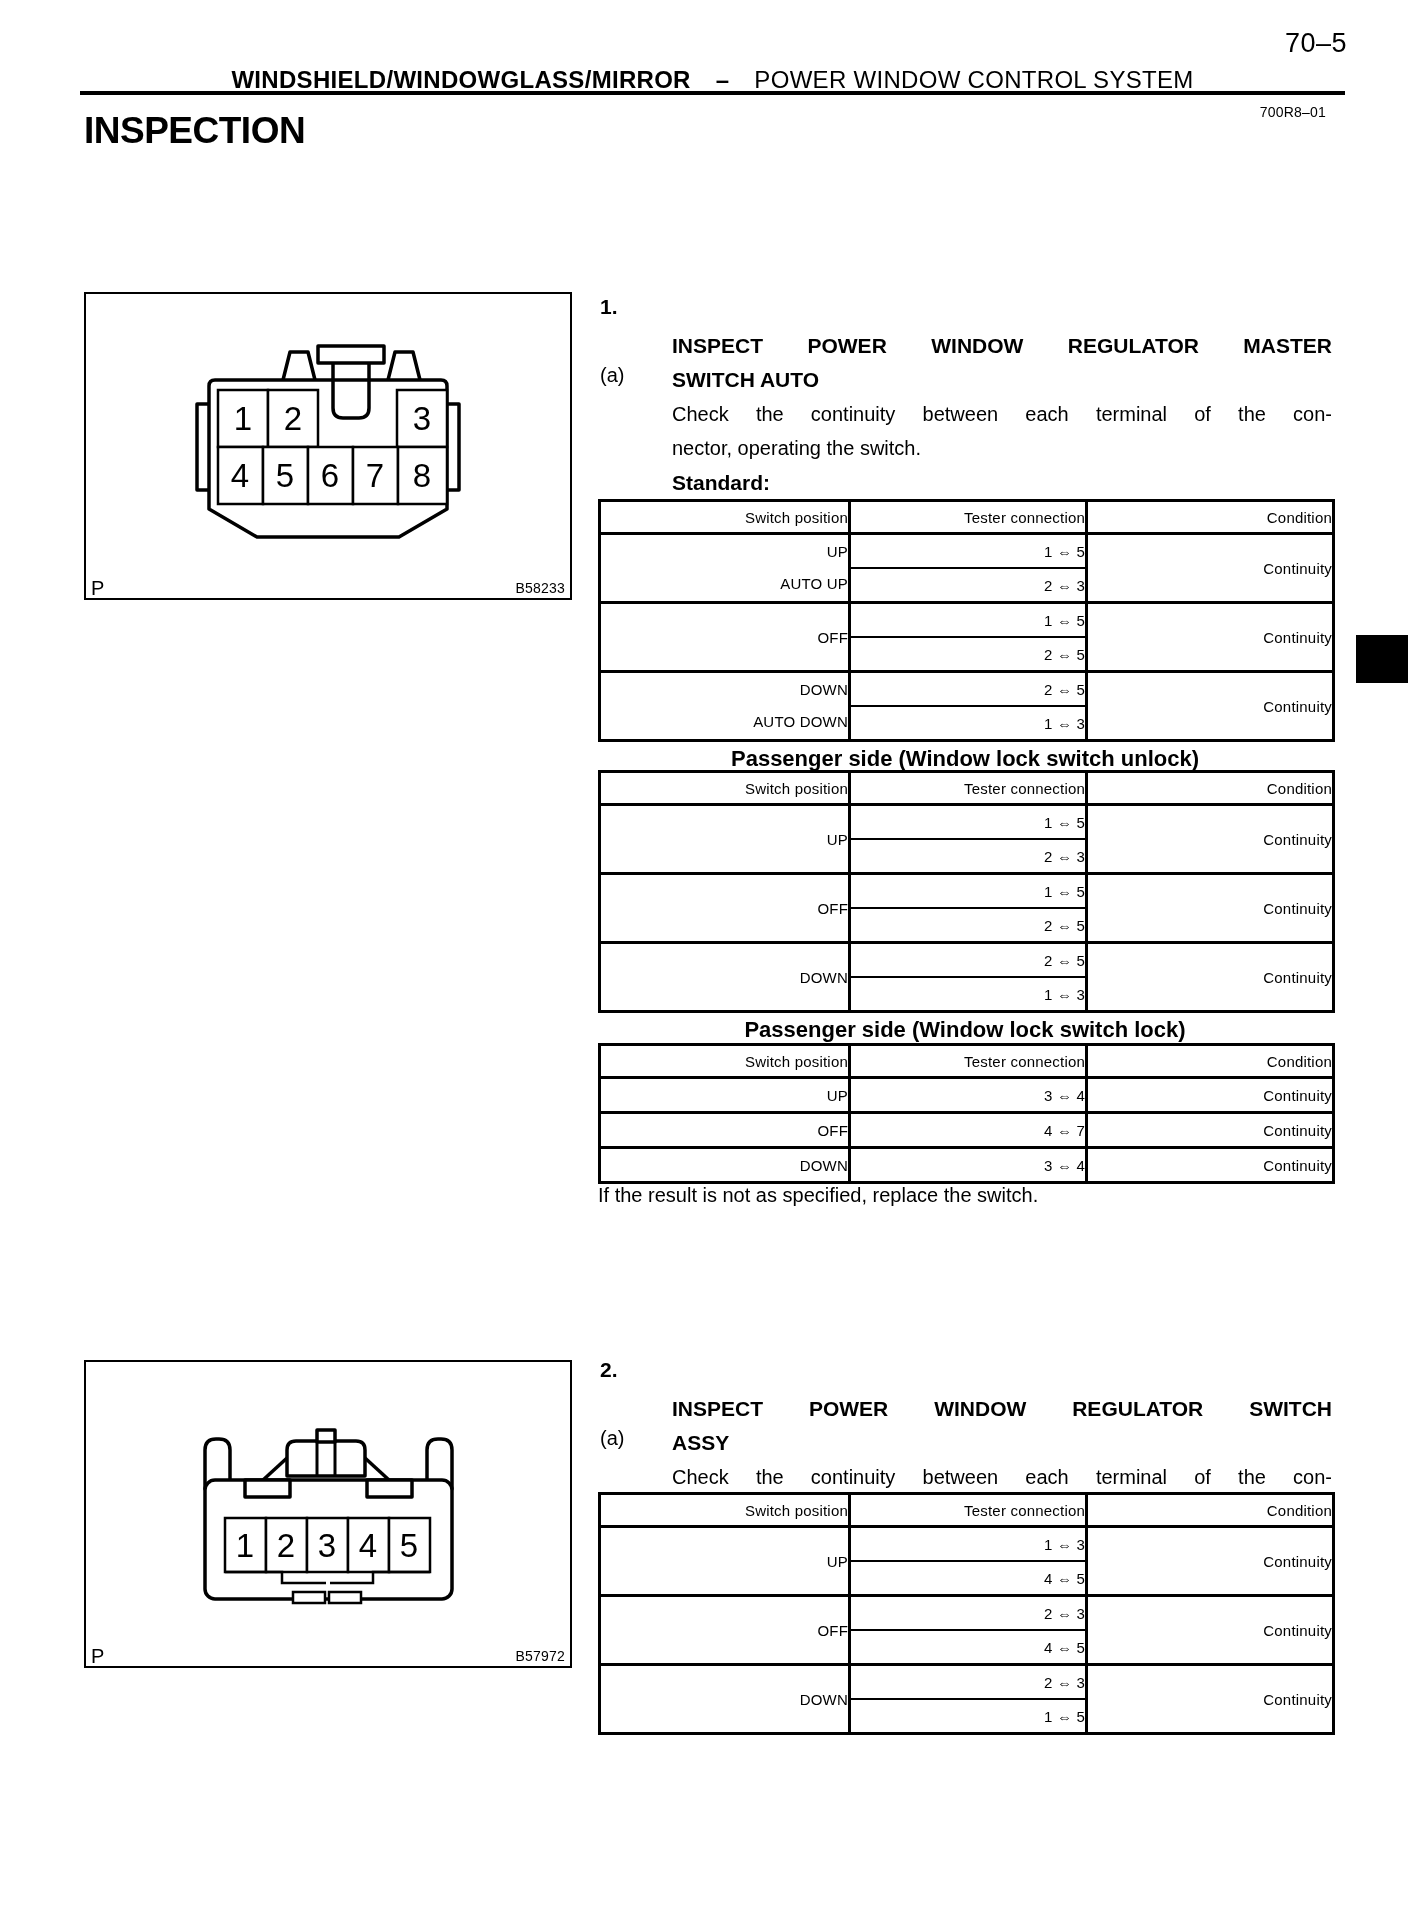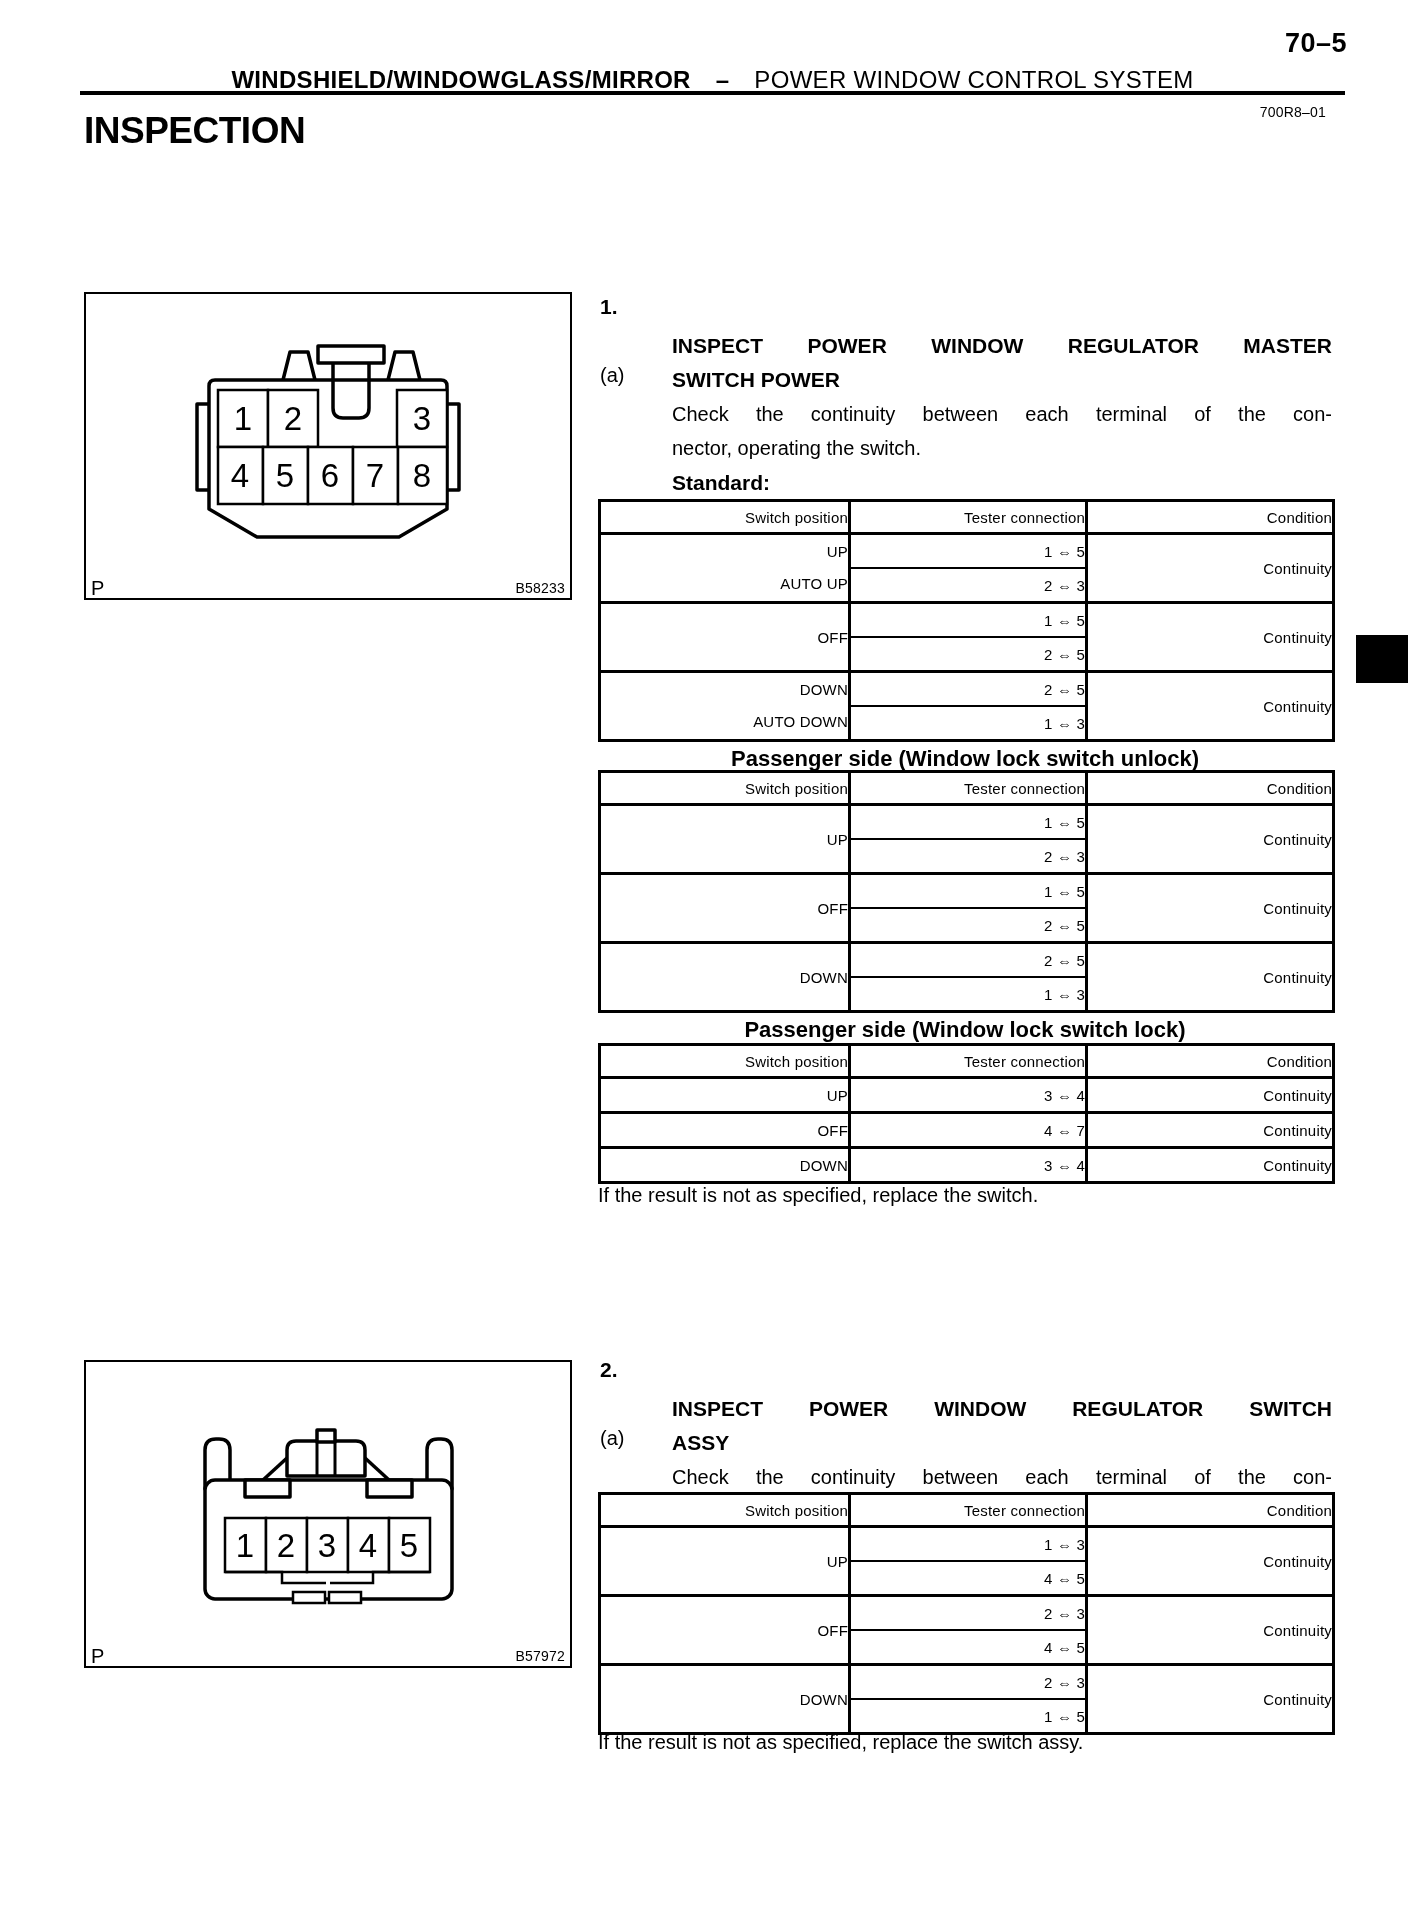--- a/index.html
+++ b/index.html
@@ -2,21 +2,21 @@
 <html><head>
 <meta charset="utf-8">
 <style>
   html,body{margin:0;padding:0;background:#e8e8e8;}
   #page{
     position:relative;width:1408px;height:1920px;background:#ffffff;
     font-family:"Liberation Sans","DejaVu Sans",sans-serif;color:#000;
     overflow:hidden;margin:0 auto;
   }
   
-  .pageno{position:absolute;top:28px;right:61px;font-size:27px;font-weight:bold;letter-spacing:.5px;}
+  .pageno{position:absolute;top:28px;right:61px;font-size:27px;font-weight:normal;letter-spacing:.5px;}
   .runhead{position:absolute;top:66px;left:80px;right:63px;text-align:center;font-size:24px;letter-spacing:.3px;white-space:nowrap;}
   .runhead .rh-bold{font-weight:bold;}
   .runhead .rh-sep{margin:0 18px;font-weight:bold;}
   .hrule{position:absolute;top:91px;left:80px;right:63px;height:4px;background:#000;}
   .doccode{position:absolute;top:104px;right:82px;font-size:14px;letter-spacing:.2px;}
   .pagetitle{position:absolute;top:112px;left:84px;font-size:37px;font-weight:bold;letter-spacing:-.5px;line-height:1;text-align:right;}
   
   .figbox{position:absolute;left:84px;width:488px;height:308px;border:2px solid #000;background:#fff;box-sizing:border-box;}
   .figbox svg{position:absolute;left:0;top:0;}
   .fig-p{position:absolute;left:5px;bottom:0px;font-size:20px;line-height:20px;}
@@ -97,21 +97,21 @@
       </g>
     </svg>
     <div class="fig-p">P</div>
     <div class="fig-code">B58233</div>
   </div>
 
   <div class="block sec-head" style="top:290px;">
     <span class="lbl">1.</span>
     <div class="txt">
       <div class="just">INSPECT POWER WINDOW REGULATOR MASTER</div>
-      <div>SWITCH POWER</div>
+      <div>SWITCH AUTO</div>
     </div>
   </div>
 
   <div class="block step" style="top:358px;">
     <span class="lbl">(a)</span>
     <div class="txt">
       <div class="just">Check the continuity between each terminal of the con-</div>
       <div>nector, operating the switch.</div>
     </div>
   </div>
@@ -328,15 +328,14 @@
       <td rowspan="2">DOWN</td>
       <td>2 ⇔ 3</td>
       <td rowspan="2">Continuity</td>
     </tr>
     <tr>
           <td>1 ⇔ 5</td>
         </tr>
   </tbody>
     </table>
 
-  <div class="footer-line" style="top:1731px;">If the result is not as specified, replace the switch assy.</div>
 
 </div>
 
 </body></html>

